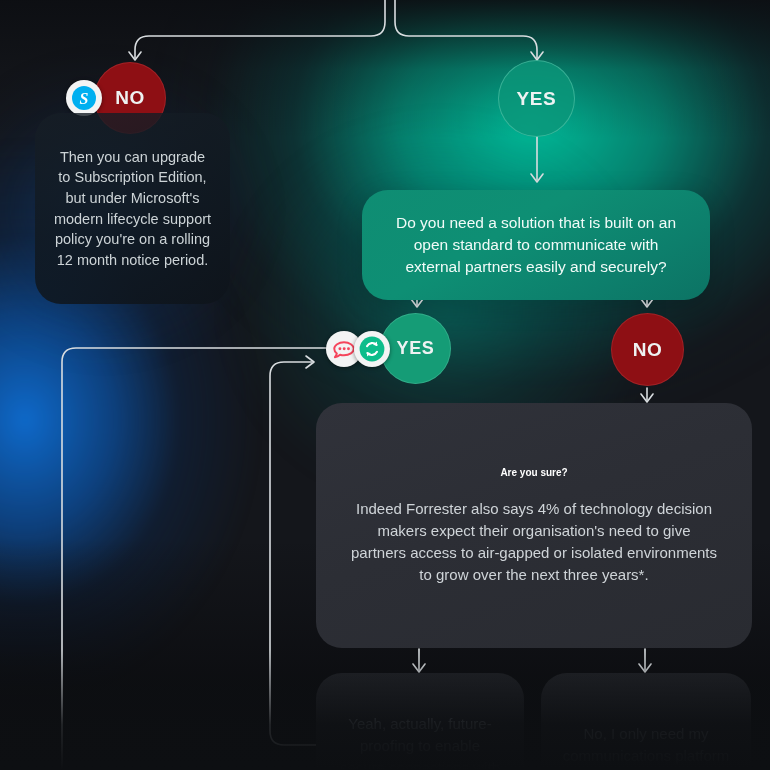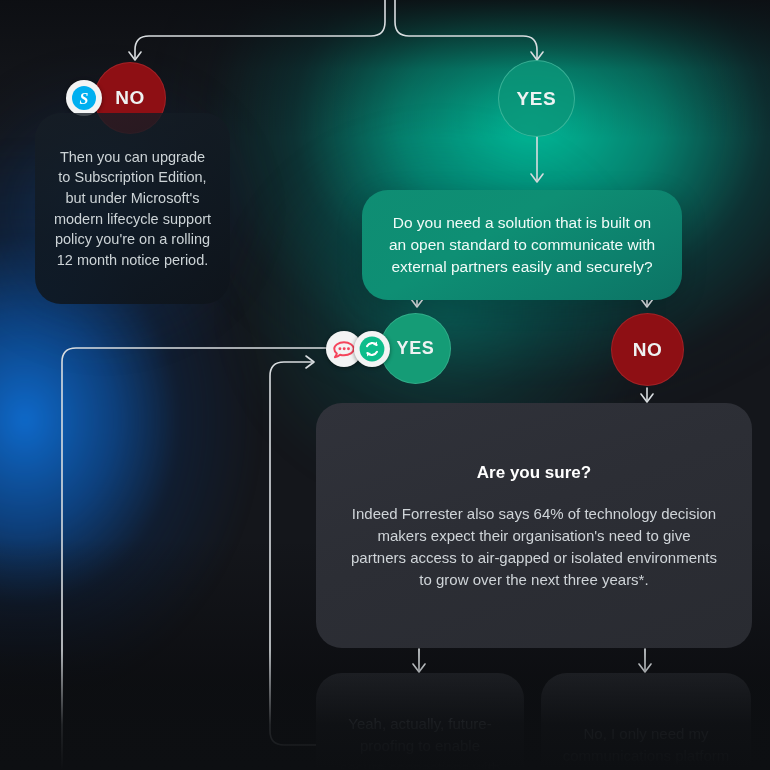--- a/index.html
+++ b/index.html
@@ -204,21 +204,21 @@
 
   <div class="node circle circle-yes-top" style="left:498px; top:60px; width:77px; height:77px; font-size:19px;">
     <span>YES</span>
   </div>
 
   <div class="node card card-dark-blue" style="left:35px; top:113px; width:195px; height:191px; padding:16px 18px;
               font-size:14.5px; line-height:1.42;">
     <p class="para">Then you can upgrade to Subscription Edition, but under Microsoft's modern lifecycle support policy you're on a rolling 12 month notice period.</p>
   </div>
 
-  <div class="node card card-green" style="left:362px; top:190px; width:320px; height:110px; padding:14px 22px;
+  <div class="node card card-green" style="left:362px; top:190px; width:348px; height:110px; padding:14px 22px;
               font-size:15.5px; line-height:1.42;">
     <p class="para">Do you need a solution that is built on an open standard to communicate with external partners easily and securely?</p>
   </div>
 
   <div class="node circle circle-yes-mid" style="left:380px; top:313px; width:71px; height:71px; font-size:18px;">
     <span>YES</span>
   </div>
 
   <div class="badge" style="left:326px; top:331px; width:36px; height:36px;">
     <svg width="26" height="26" viewBox="0 0 28 28" aria-hidden="true">
@@ -240,22 +240,22 @@
       <path d="M9.1 21.5 L8.9 17.4 L12.9 18.0 Z" fill="#ffffff"></path>
     </svg>
   </div>
 
   <div class="node circle circle-no" style="left:611px; top:313px; width:73px; height:73px; font-size:19px;">
     <span>NO</span>
   </div>
 
   <div class="node card card-grey" style="left:316px; top:403px; width:436px; height:245px; padding:22px 34px;
               font-size:15px; line-height:1.45;">
-    <p class="card-title" style="margin-bottom:18px; font-size:17px;">Are you sure?</p>
-    <p class="para">Indeed Forrester also says 64% of technology decision makers expect their organisation's need to give partners access to air-gapped or isolated environments to grow over the next three years*.</p>
+    <p class="card-title" style="margin-bottom:18px; font-size:10px;">Are you sure?</p>
+    <p class="para">Indeed Forrester also says 4% of technology decision makers expect their organisation's need to give partners access to air-gapped or isolated environments to grow over the next three years*.</p>
   </div>
 
   <div class="node card card-faded" style="left:316px; top:673px; width:208px; height:150px; padding:18px 20px;
               font-size:15px; line-height:1.45; justify-content:flex-start;">
     <p class="para" style="margin-top:22px;">Yeah, actually, future-proofing to enable secure connections with external partners</p>
   </div>
 
   <div class="node card card-faded" style="left:541px; top:673px; width:210px; height:150px; padding:18px 20px;
               font-size:15px; line-height:1.45; justify-content:flex-start;">
     <p class="para" style="margin-top:32px;">No, I only need my communications platform for internal use</p>

